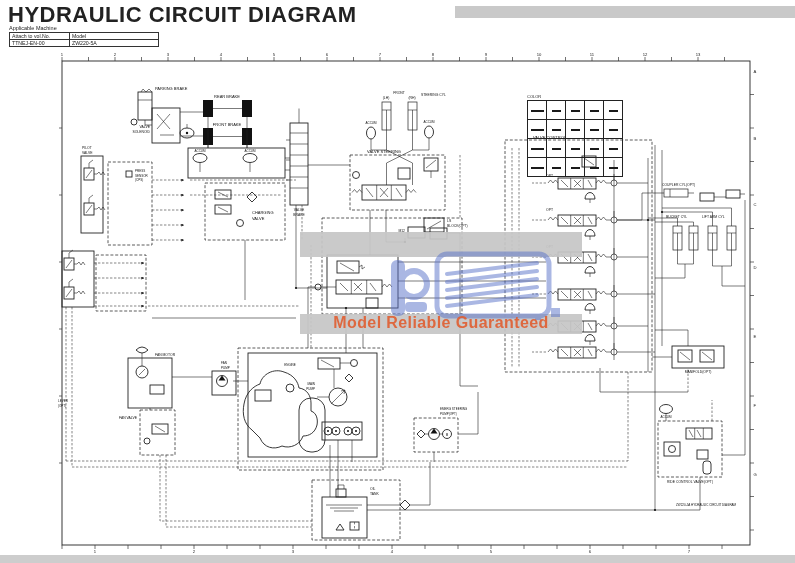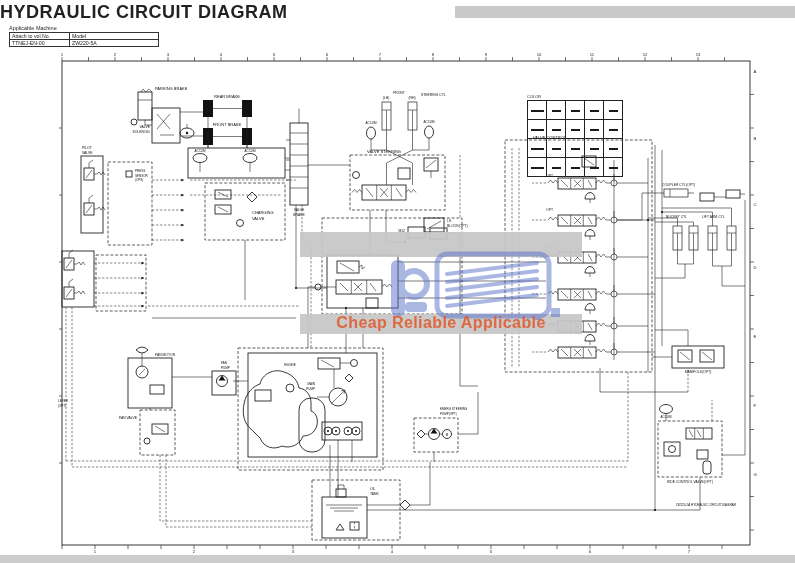--- a/index.html
+++ b/index.html
@@ -1,19 +1,19 @@
 <!DOCTYPE html>
 <html><head>
 <meta charset="utf-8">
 <style>
   html,body{margin:0;padding:0;background:#fff;}
   #page{position:relative;width:795px;height:563px;background:#fff;overflow:hidden;
         font-family:"Liberation Sans",sans-serif;color:#111;}
   
-  #title{position:absolute;left:0;top:2px;font-size:18px;font-weight:700;
+  #title{position:absolute;left:8px;top:2px;font-size:22px;font-weight:700;
          letter-spacing:.5px;color:#222;white-space:nowrap;}
   #caption{position:absolute;left:9px;top:25px;font-size:5.5px;color:#222;}
   #hdrtbl{position:absolute;left:9px;top:32px;border-collapse:collapse;}
   #hdrtbl td{border:1px solid #333;font-size:5.2px;padding:0 2px;height:6px;
              white-space:nowrap;color:#222;}
   #hdrtbl td.c1{width:55px;} #hdrtbl td.c2{width:84px;}
   
   #ctbl{position:absolute;left:527px;top:100px;border-collapse:collapse;}
   #ctbl td{border:.5px solid #222;width:18px;height:5px;padding:0;text-align:center;}
   #ctbl td i{display:inline-block;width:9px;height:2px;background:#1a1a1a;vertical-align:middle;}
@@ -458,21 +458,21 @@
           <path d="M62 24 L152 13"></path>
             <path d="M62 32 L152 21"></path>
             <path d="M62 40 L152 29"></path>
           <path d="M62 48 L152 37"></path>
             <path d="M62 56 L152 45"></path>
         </g>
         <rect x="166" y="58" width="9" height="9" stroke="none"></rect>
         <rect x="150" y="64" width="6" height="6" stroke="none"></rect>
       </g>
     </svg>
-    <div id="wmtag">Cheap Reliable Applicable</div>
+    <div id="wmtag">Model Reliable Guaranteed</div>
   </div>
 
   <div id="title">HYDRAULIC CIRCUIT DIAGRAM</div>
   <div id="caption">Applicable Machine</div>
   <table id="hdrtbl">
     <tbody>
         <tr>
       <td class="c1">Attach to vol.No.</td>
       <td class="c2">Model</td>
     </tr>

